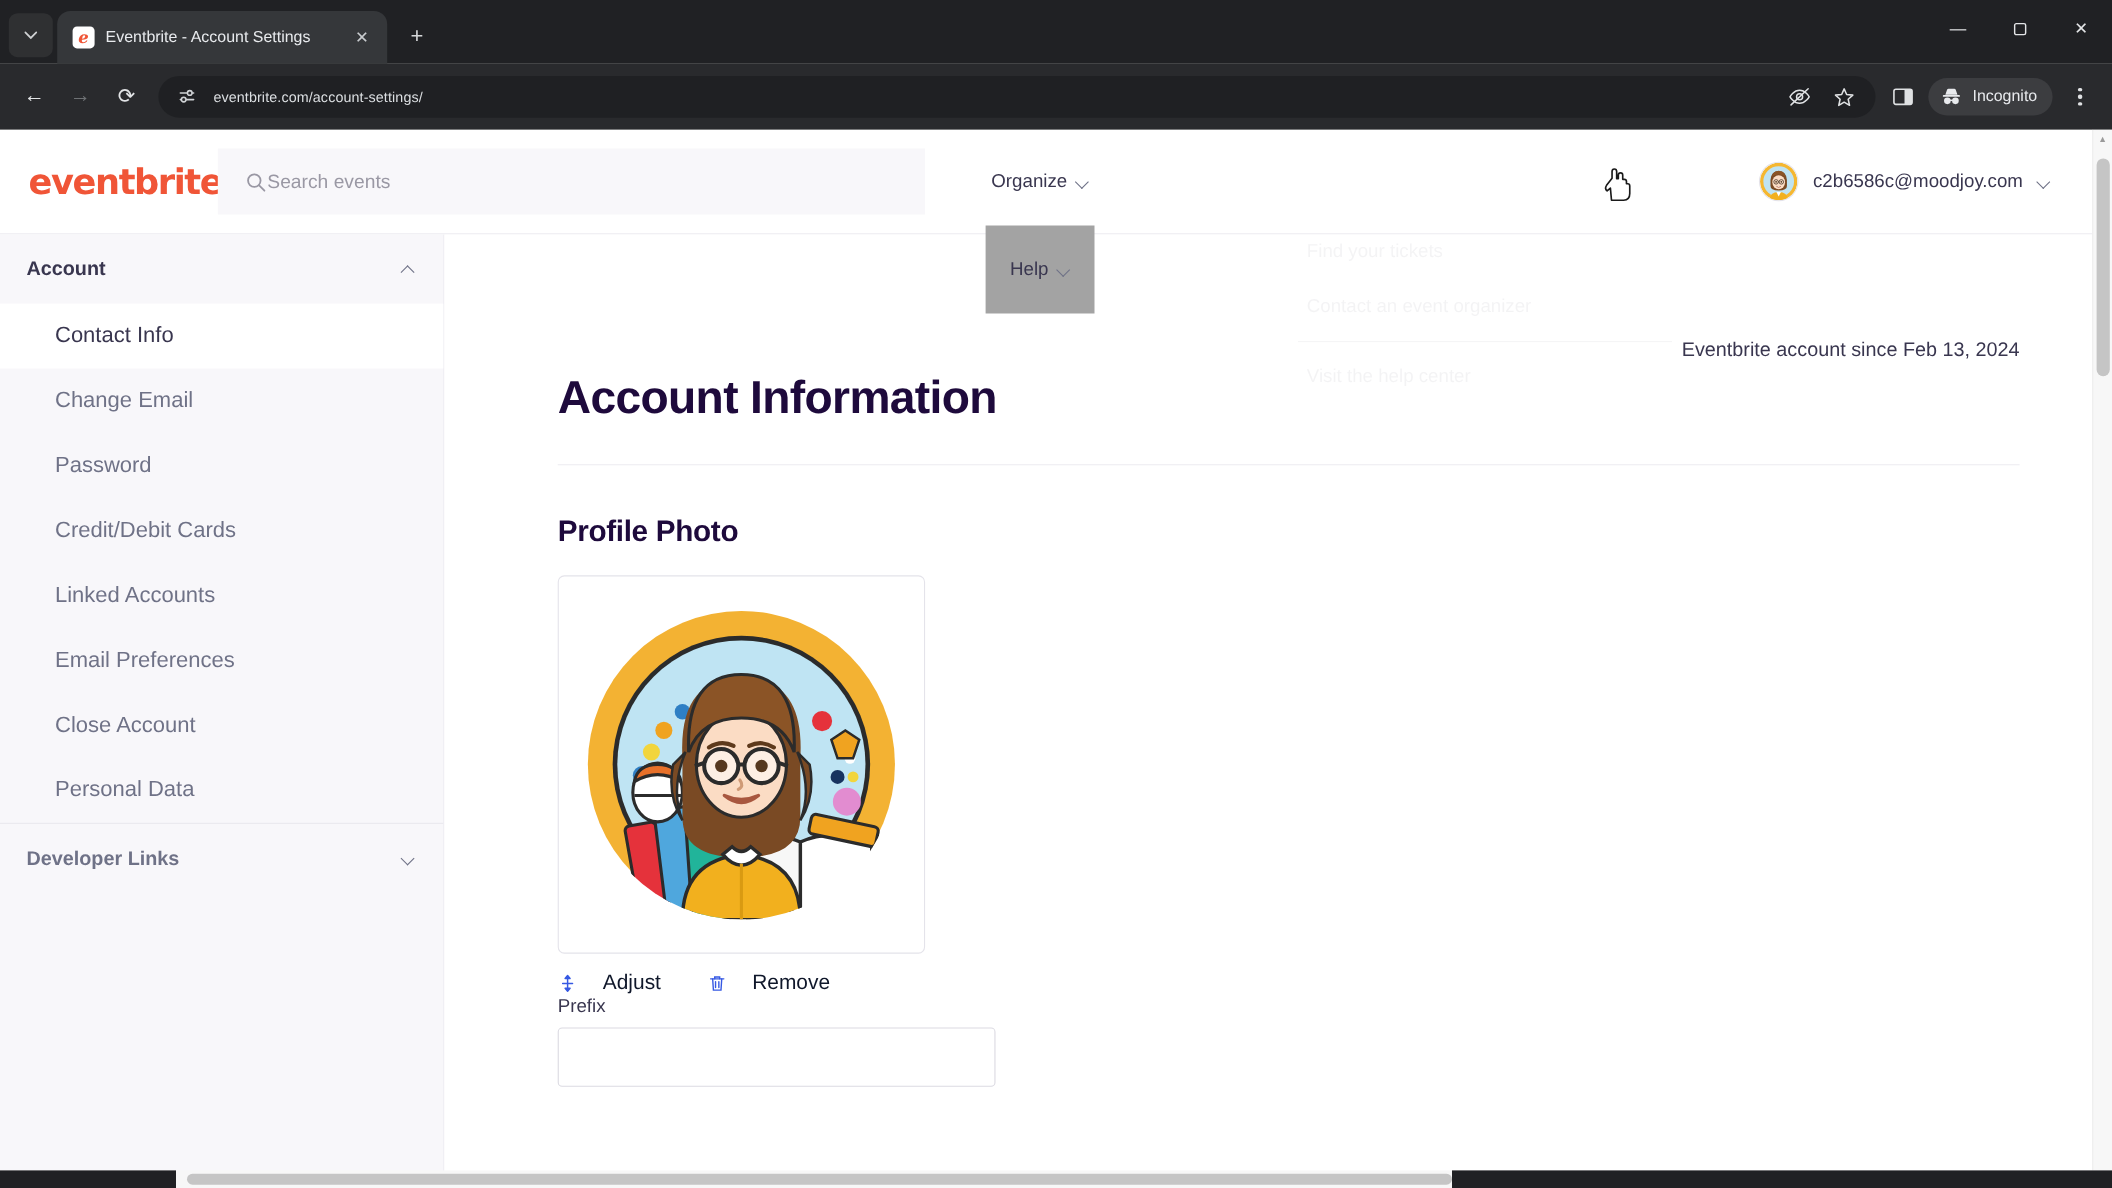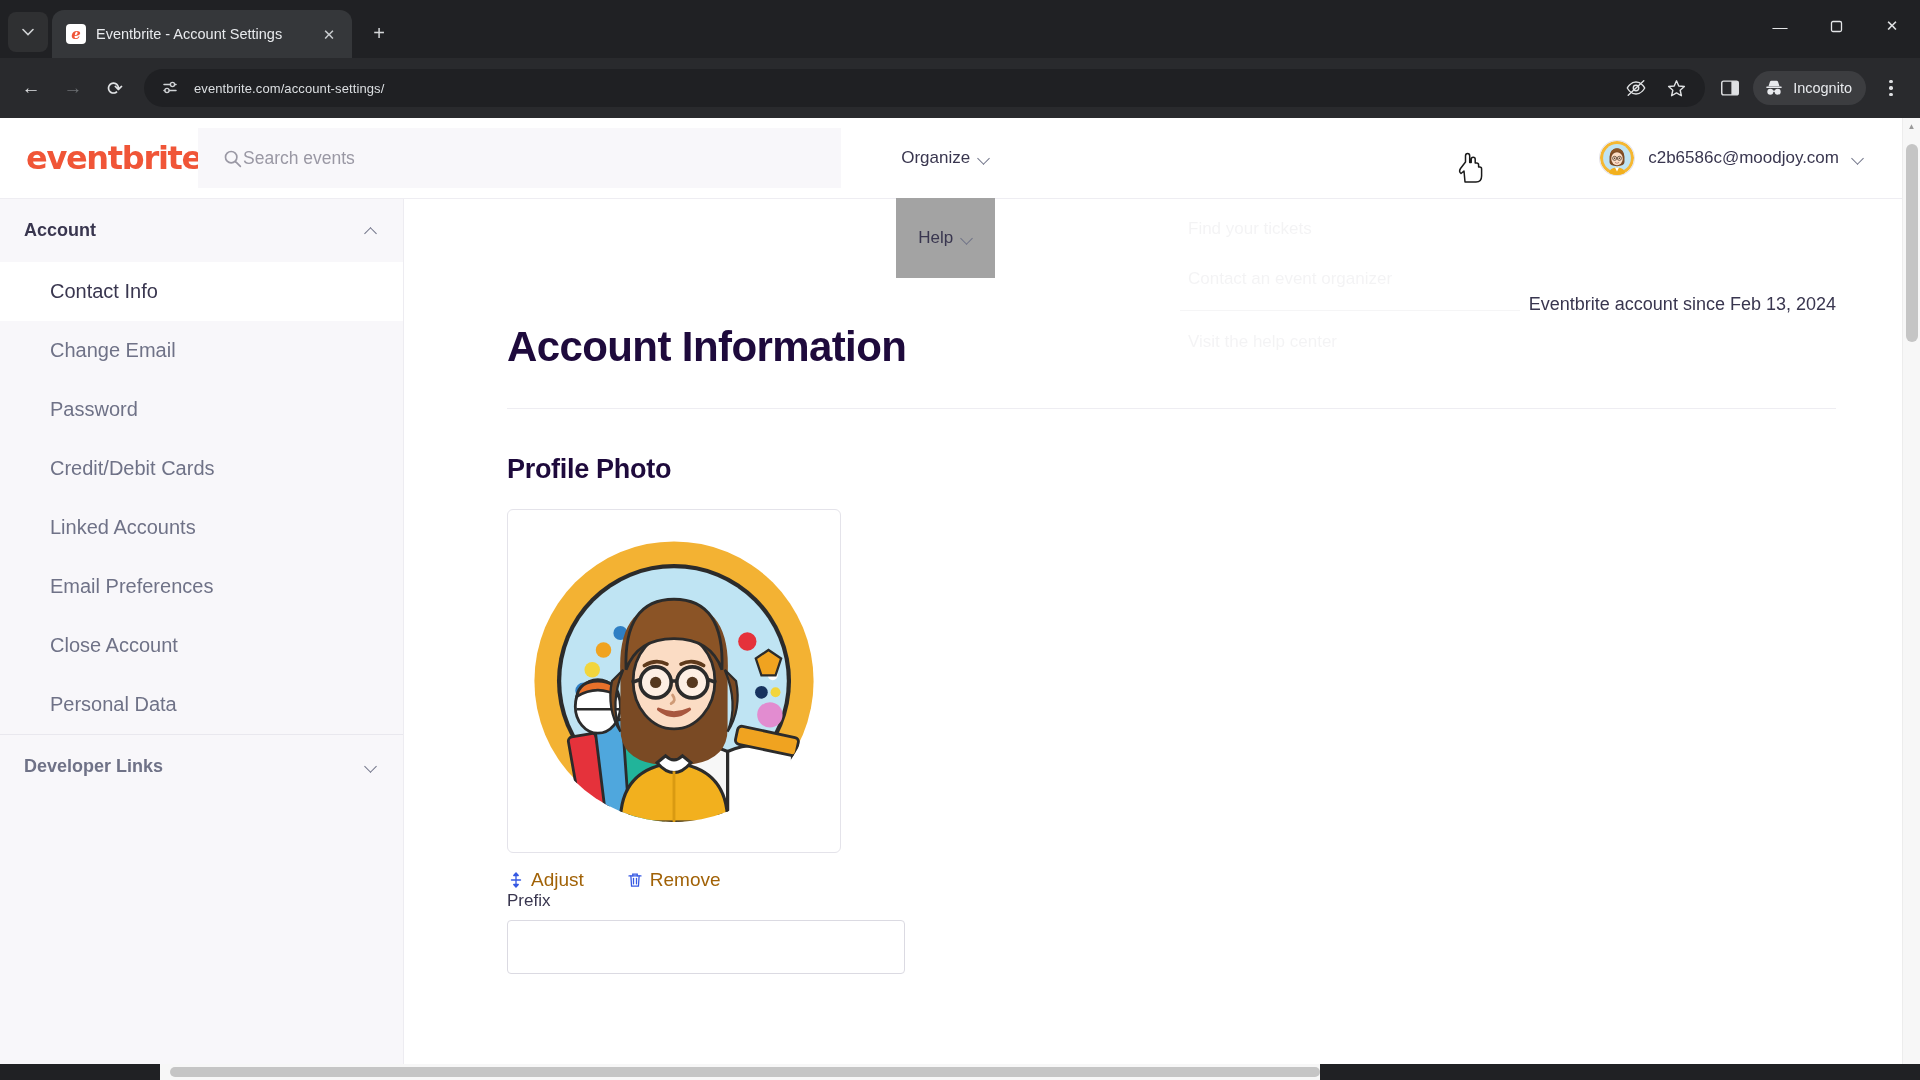--- a/index.html
+++ b/index.html
@@ -95,21 +95,21 @@
   .kebab i { width: 3.5px; height: 3.5px; border-radius: 50%; background: #dfe1e3; display: block; }
 
   
   .viewport {
     position: absolute; top: 118px; left: 0;
     width: 1920px; height: 962px; background: #ffffff; overflow: hidden;
   }
 
   
   .eb-header {
-    height: 81px; background: #ffffff; border-bottom: 1px solid #eeedf2;
+    height: 95px; background: #ffffff; border-bottom: 1px solid #eeedf2;
     display: flex; align-items: center; position: relative; z-index: 5;
   }
   .eb-logo {
     margin-left: 26px; width: 172px;
     color: #f05537; font-size: 32px; font-weight: 700;
     letter-spacing: -1.3px; font-family: "DejaVu Sans", sans-serif;
   }
   .eb-search {
     width: 643px; height: 60px; background: #f8f7fa;
     display: flex; align-items: center; gap: 0; padding-left: 24px;
@@ -191,22 +191,22 @@
   }
   .photo-box {
     width: 334px; height: 344px; margin-top: 24px;
     border: 1px solid #e4e3ea; border-radius: 6px;
     display: flex; align-items: center; justify-content: center;
     background: #ffffff;
   }
   .avatar-lg { width: 282px; height: 282px; border-radius: 50%; overflow: hidden; }
   .photo-actions { display: flex; gap: 42px; margin-top: 16px; }
   .photo-action {
-    display: flex; align-items: center; gap: 6px;
-    color: #a16207; font-size: 19px;
+    display: flex; align-items: center; gap: 23px;
+    color: #0f172a; font-size: 19px;
   }
   .sec-title.contact { margin-top: 53px; }
   .field-label { font-size: 17px; color: #39364f; }
   .field-input {
     width: 398px; height: 54px; margin-top: 9px;
     border: 1px solid #dbdae2; border-radius: 4px; background: #fff;
   }
 
   
   .vscroll {

